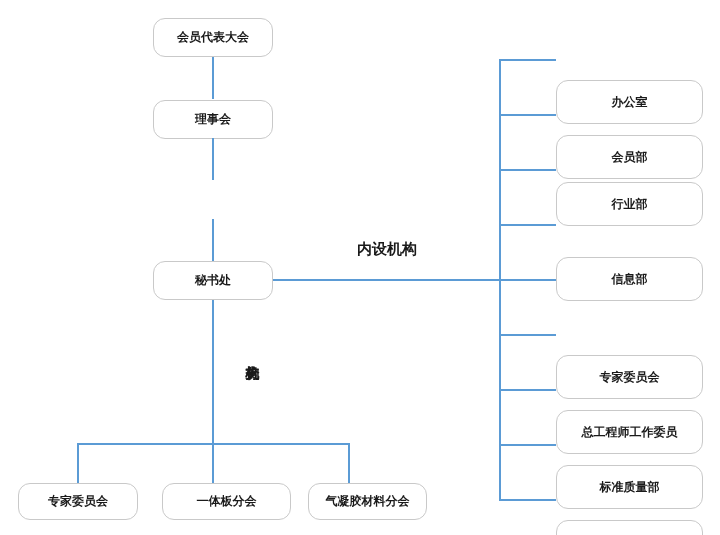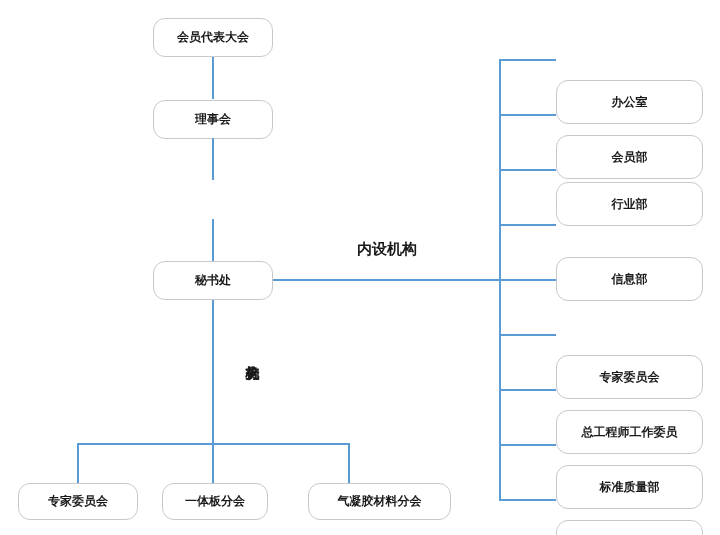--- a/index.html
+++ b/index.html
@@ -74,16 +74,16 @@
   <div class="node rnode" style="top:425px">标准质量部</div>
 
   <div class="vlabel" style="left:244px;top:355px">分支机构</div>
 
   <div class="line" style="left:77px;top:443px;width:273px;height:2px"></div>
   <div class="line" style="left:77px;top:445px;width:2px;height:38px"></div>
   <div class="line" style="left:212px;top:445px;width:2px;height:38px"></div>
   <div class="line" style="left:348px;top:445px;width:2px;height:38px"></div>
 
   <div class="node bnode" style="left:18px;width:120px">专家委员会</div>
-  <div class="node bnode" style="left:162px;width:106px">一体板分会</div>
-  <div class="node bnode" style="left:308px;width:143px">气凝胶材料分会</div>
+  <div class="node bnode" style="left:162px;width:129px">一体板分会</div>
+  <div class="node bnode" style="left:308px;width:119px">气凝胶材料分会</div>
 
 </div>
 
 </body></html>

